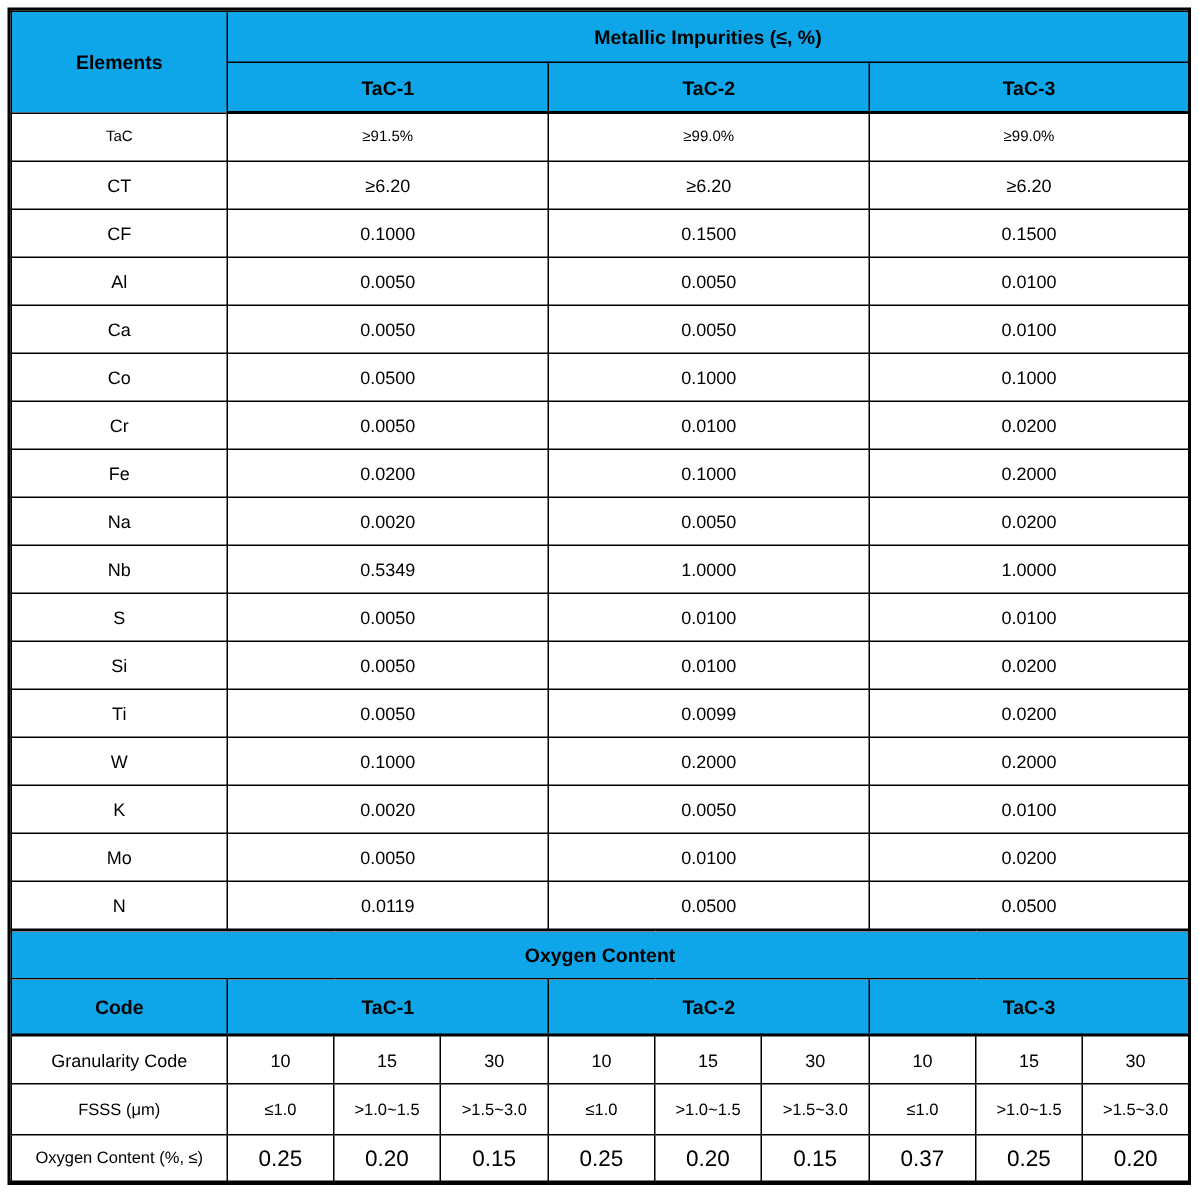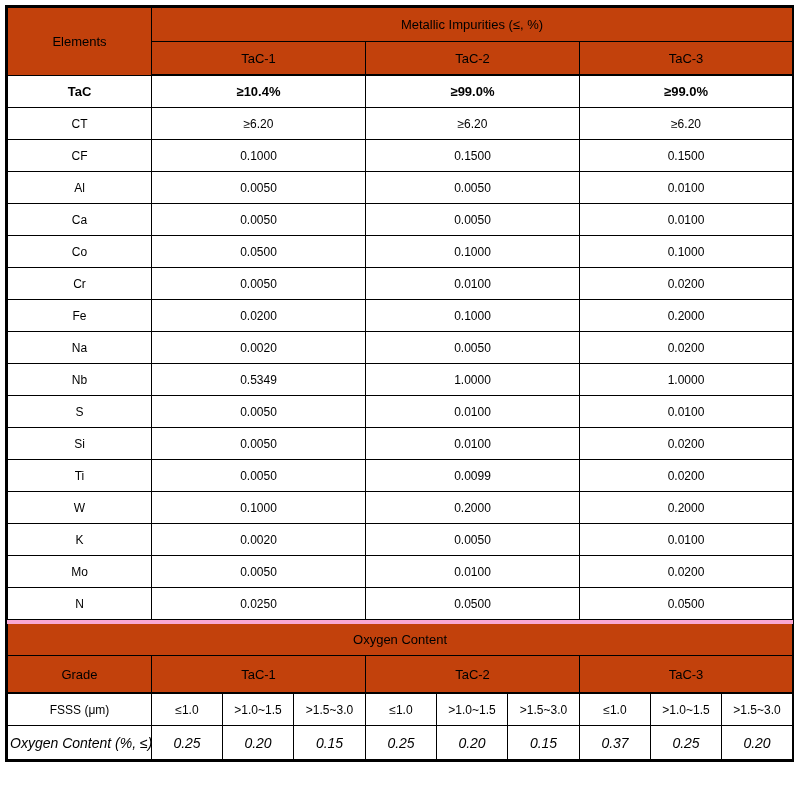--- a/index.html
+++ b/index.html
@@ -28,42 +28,42 @@
   }
   th, td {
     border: 1px solid #000000;
     text-align: center;
     vertical-align: middle;
     padding: 0 2px;
     overflow: hidden;
     white-space: nowrap;
   }
   thead th {
-    background: #c2410c;
-    font-weight: normal;
+    background: #0ea5e9;
+    font-weight: bold;
     font-size: 13px;
   }
   
   .imp-table thead tr.group-row th { height: 33px; }
   .imp-table thead tr.grade-row th { height: 32px; border-bottom: 2px solid #000; }
   .imp-table tbody td {
     height: 31px;
     font-size: 12px;
   }
   .imp-table tbody tr.bold-row td {
-    font-weight: bold;
-    font-size: 13px;
+    font-weight: normal;
+    font-size: 10px;
   }
   
-  .oxy-table { border-top: 4px solid #f9a8d4; }
+  .oxy-table { border-top: 1px solid #f9a8d4; }
   .oxy-table thead tr.section-row th { height: 31px; }
   .oxy-table thead tr.grade-row th { height: 36px; border-bottom: 2px solid #000; }
   .oxy-table tbody td { font-size: 12px; }
   .oxy-table tbody tr:nth-child(1) td { height: 31px; }
-  .oxy-table tbody tr:nth-child(2) td { height: 33px; font-size: 14px; font-style: italic; }
+  .oxy-table tbody tr:nth-child(2) td { height: 33px; font-size: 11px; }
   .oxy-table tbody tr:nth-child(3) td { height: 30px; font-size: 15px; }
   .oxy-table tbody td.row-label { font-size: 12px; }
   .oxy-table tbody tr:nth-child(3) td.row-label { font-size: 11px; }
 </style>
 </head>
 <body>
 
 <div class="page">
   <div class="tables-wrap">
 
@@ -81,21 +81,21 @@
         </tr>
         <tr class="grade-row">
           <th>TaC-1</th>
           <th>TaC-2</th>
           <th>TaC-3</th>
         </tr>
       </thead>
       <tbody id="imp-body">
           <tr class="bold-row">
             <td>TaC</td>
-            <td>≥10.4%</td>
+            <td>≥91.5%</td>
             <td>≥99.0%</td>
             <td>≥99.0%</td>
           </tr>
           <tr>
             <td>CT</td>
             <td>≥6.20</td>
             <td>≥6.20</td>
             <td>≥6.20</td>
           </tr>
           <tr>
@@ -177,21 +177,21 @@
             <td>0.0100</td>
           </tr>
           <tr>
             <td>Mo</td>
             <td>0.0050</td>
             <td>0.0100</td>
             <td>0.0200</td>
           </tr>
           <tr>
             <td>N</td>
-            <td>0.0250</td>
+            <td>0.0119</td>
             <td>0.0500</td>
             <td>0.0500</td>
           </tr>
         </tbody>
     </table>
 
     <table class="oxy-table">
       <colgroup>
         <col style="width:144px">
         <col style="width:71px">
@@ -202,27 +202,39 @@
           <col style="width:72px">
         <col style="width:71px">
           <col style="width:71px">
           <col style="width:71px">
       </colgroup>
       <thead>
         <tr class="section-row">
           <th colspan="10">Oxygen Content</th>
         </tr>
         <tr class="grade-row">
-          <th>Grade</th>
+          <th>Code</th>
           <th colspan="3">TaC-1</th>
           <th colspan="3">TaC-2</th>
           <th colspan="3">TaC-3</th>
         </tr>
       </thead>
       <tbody id="oxy-body">
+          <tr>
+            <td class="row-label">Granularity Code</td>
+            <td>10</td>
+            <td>15</td>
+            <td>30</td>
+            <td>10</td>
+            <td>15</td>
+            <td>30</td>
+            <td>10</td>
+            <td>15</td>
+            <td>30</td>
+          </tr>
           <tr>
             <td class="row-label">FSSS (μm)</td>
             <td>≤1.0</td>
             <td>&gt;1.0~1.5</td>
             <td>&gt;1.5~3.0</td>
             <td>≤1.0</td>
             <td>&gt;1.0~1.5</td>
             <td>&gt;1.5~3.0</td>
             <td>≤1.0</td>
             <td>&gt;1.0~1.5</td>

